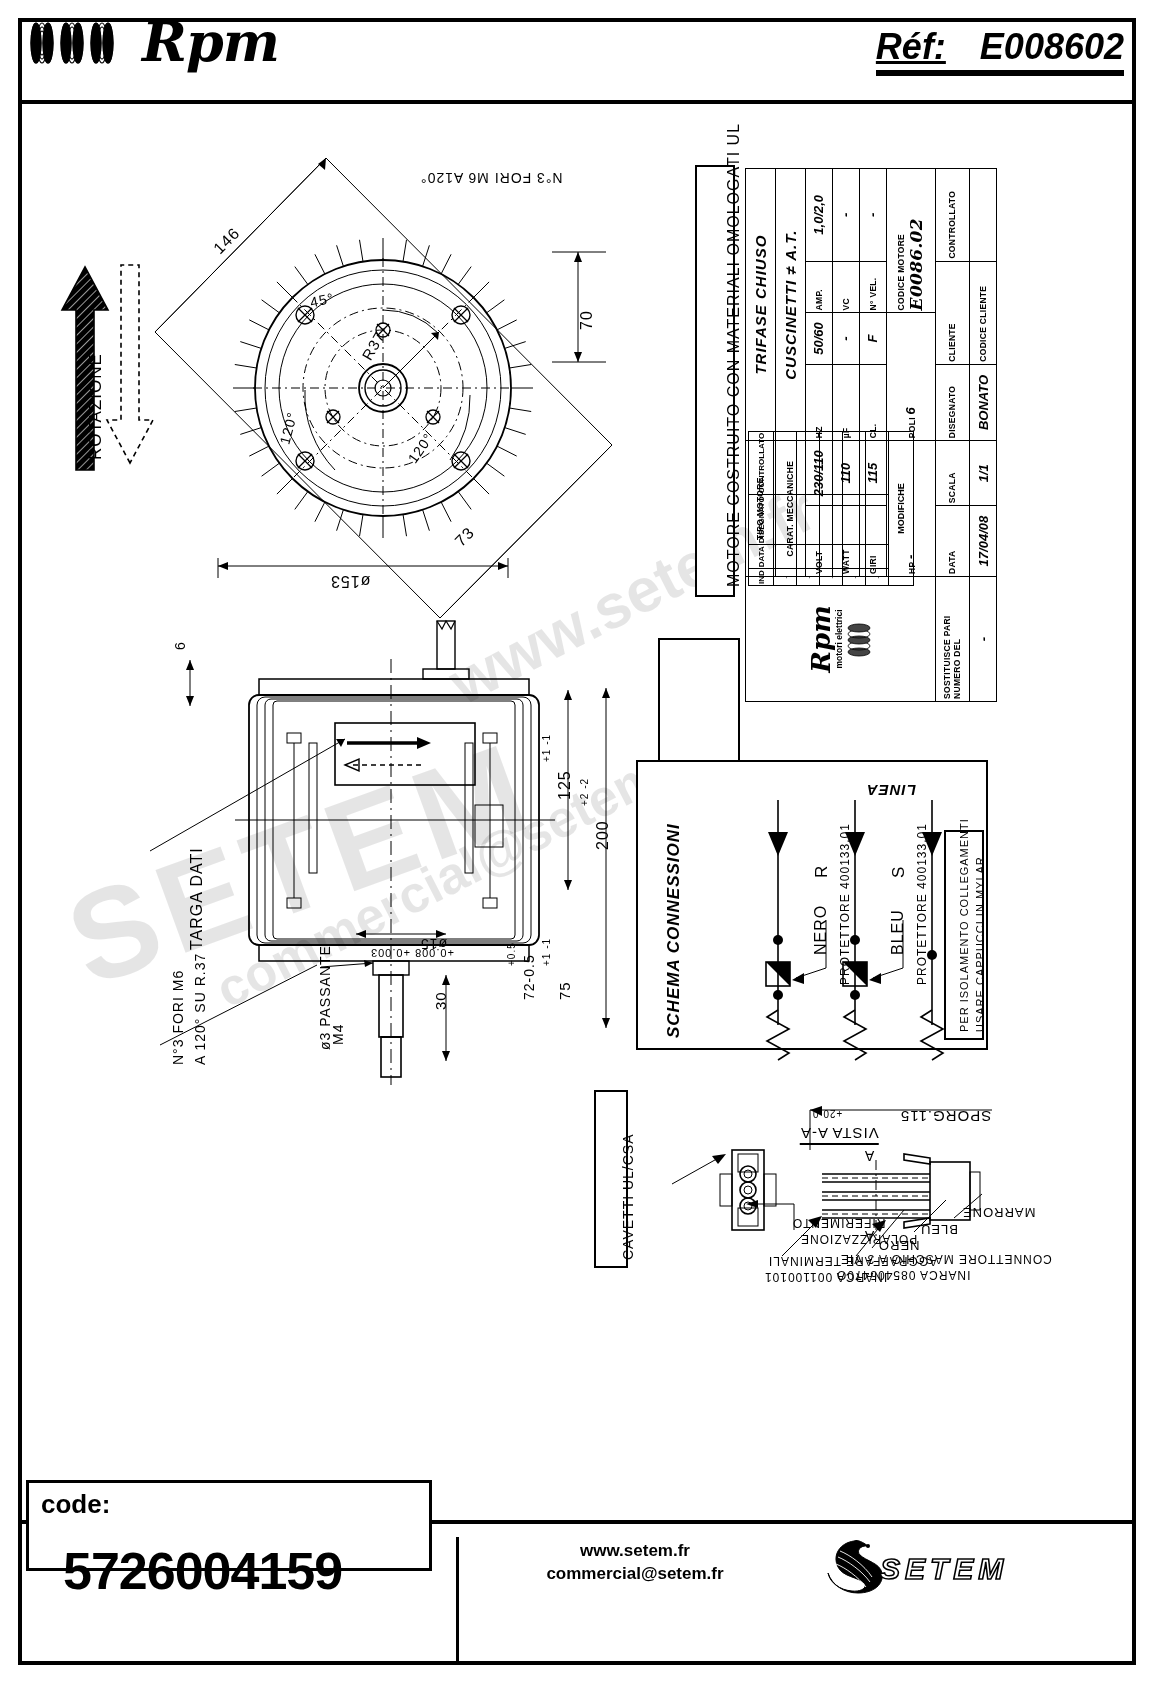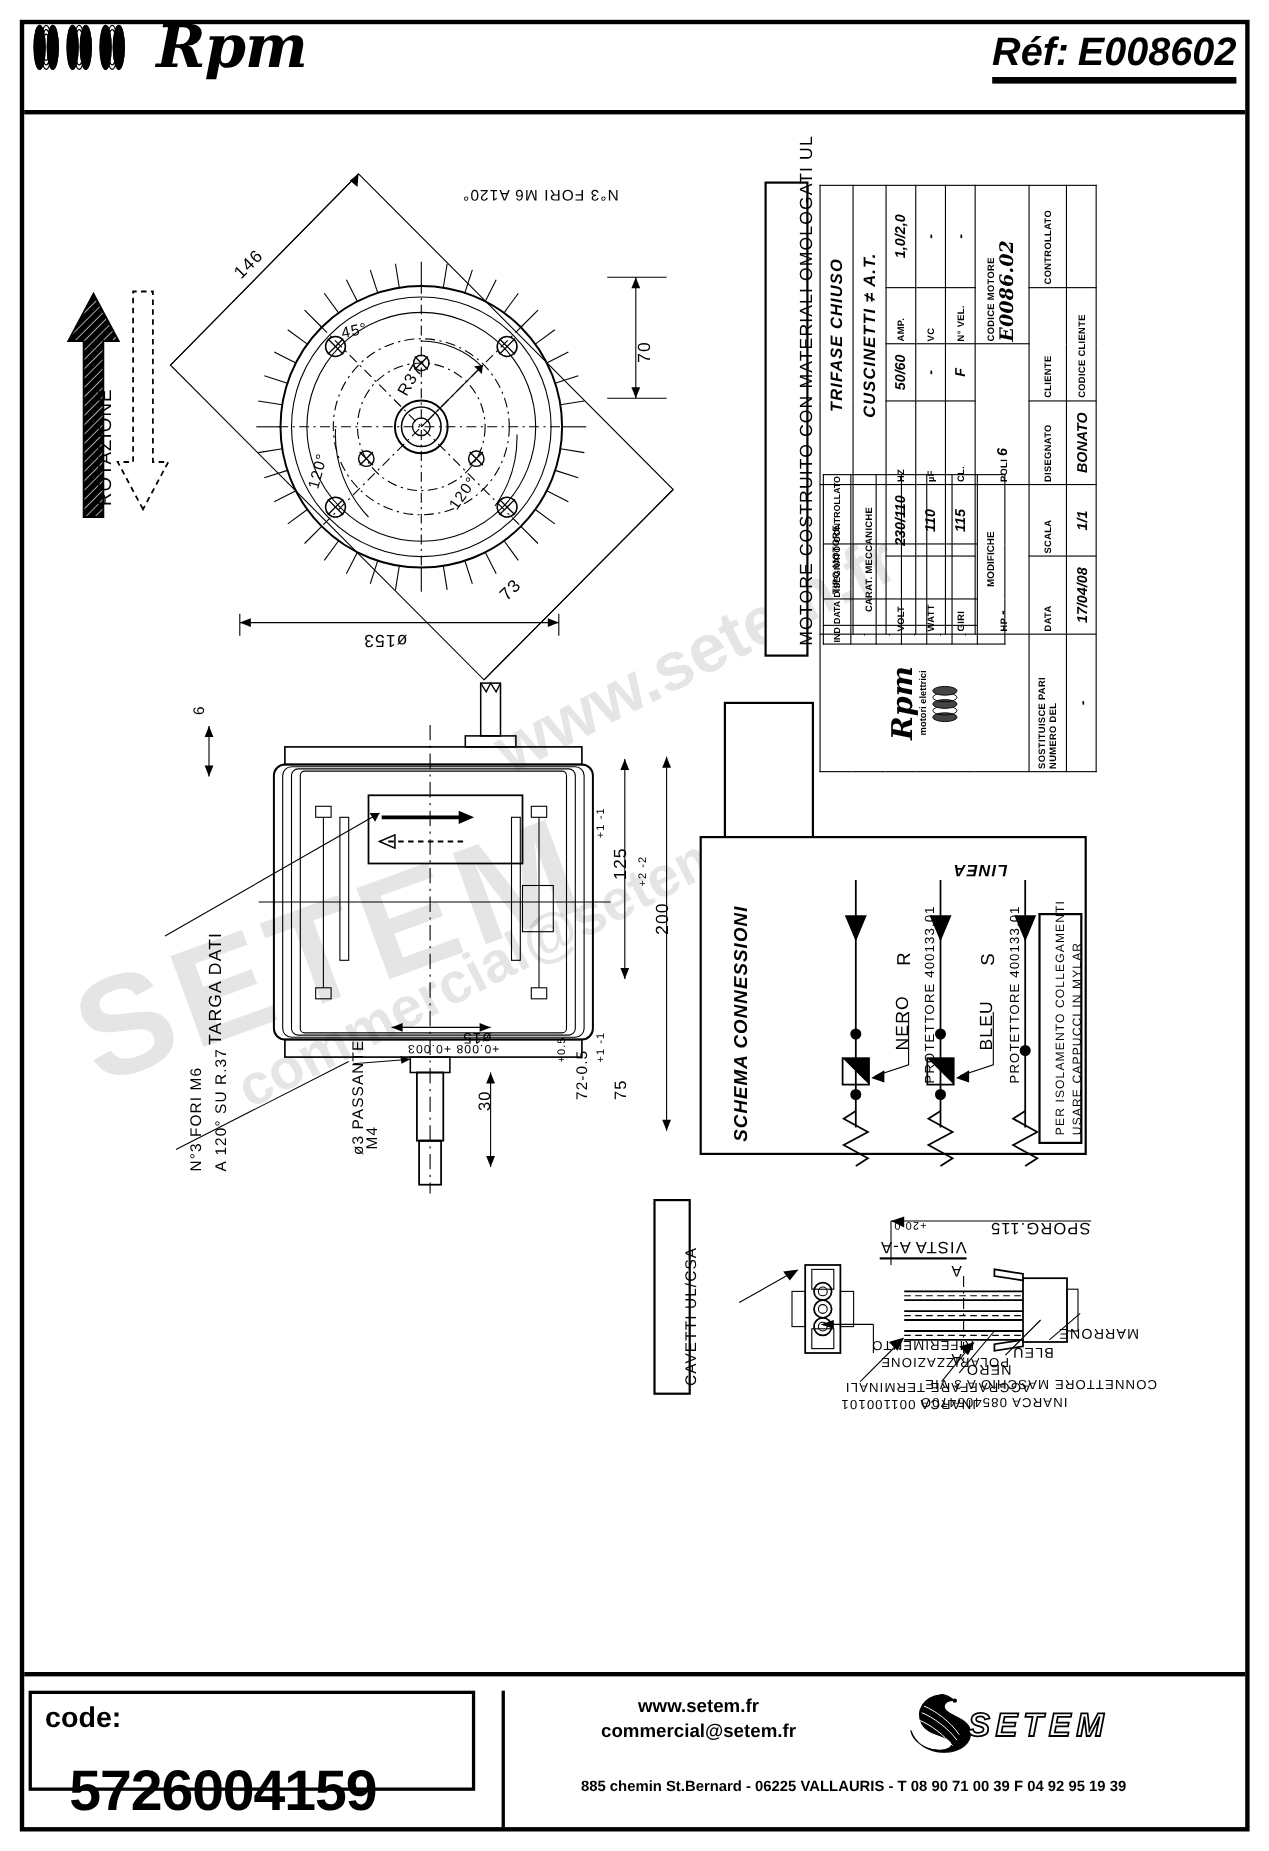--- a/index.html
+++ b/index.html
@@ -26,27 +26,27 @@
     font-family:"DejaVu Serif", serif;
     font-style:italic;font-weight:700;font-size:54px;line-height:44px;
     letter-spacing:-1px;
   }
   .ref-box{position:absolute;right:30px;top:26px;text-align:right;}
   .ref-box .ref-inner{
     font-family:"Liberation Sans", sans-serif;
     font-style:italic;font-weight:700;font-size:36px;letter-spacing:0px;
     border-bottom:6px solid #000;padding-bottom:2px;display:inline-block;
   }
-  .ref-label{margin-right:8px;}
+  .ref-label{margin-right:34px;text-decoration:underline;}
 
   
   .ftr{position:absolute;left:22px;top:1520px;width:1110px;height:141px;
        border-top:4px solid #000;box-sizing:border-box;}
   .code-box{
-    position:absolute;left:26px;top:1537px;width:406px;height:91px;
+    position:absolute;left:26px;top:1480px;width:406px;height:91px;
     border:3px solid #000;box-sizing:border-box;background:#fff;
   }
   .code-label{
     position:absolute;left:12px;top:6px;font-size:26px;font-weight:700;
     font-family:"Liberation Sans", sans-serif;
   }
   .code-num{
     position:absolute;left:34px;top:34px;font-size:52px;font-weight:700;
     letter-spacing:-1px;font-family:"Liberation Sans", sans-serif;margin-top:24px;
   }
@@ -888,15 +888,14 @@
         <path d="M20 14 C30 18 44 28 52 40"></path>
         <path d="M18 20 C28 24 42 34 50 45"></path>
         <path d="M16 27 C26 31 38 40 46 50"></path>
         <path d="M14 33 C24 37 34 44 41 52"></path>
       </g>
       <circle cx="48" cy="9" r="2" fill="#000"></circle>
     </svg>
   </div>
   <div class="setem-word">SETEM</div>
 
-  <div class="setem-addr">885 chemin St.Bernard  -  06225 VALLAURIS  -  T 08 90 71 00 39   F 04 92 95 19 39</div>
 
 </div>
 
 </body></html>

